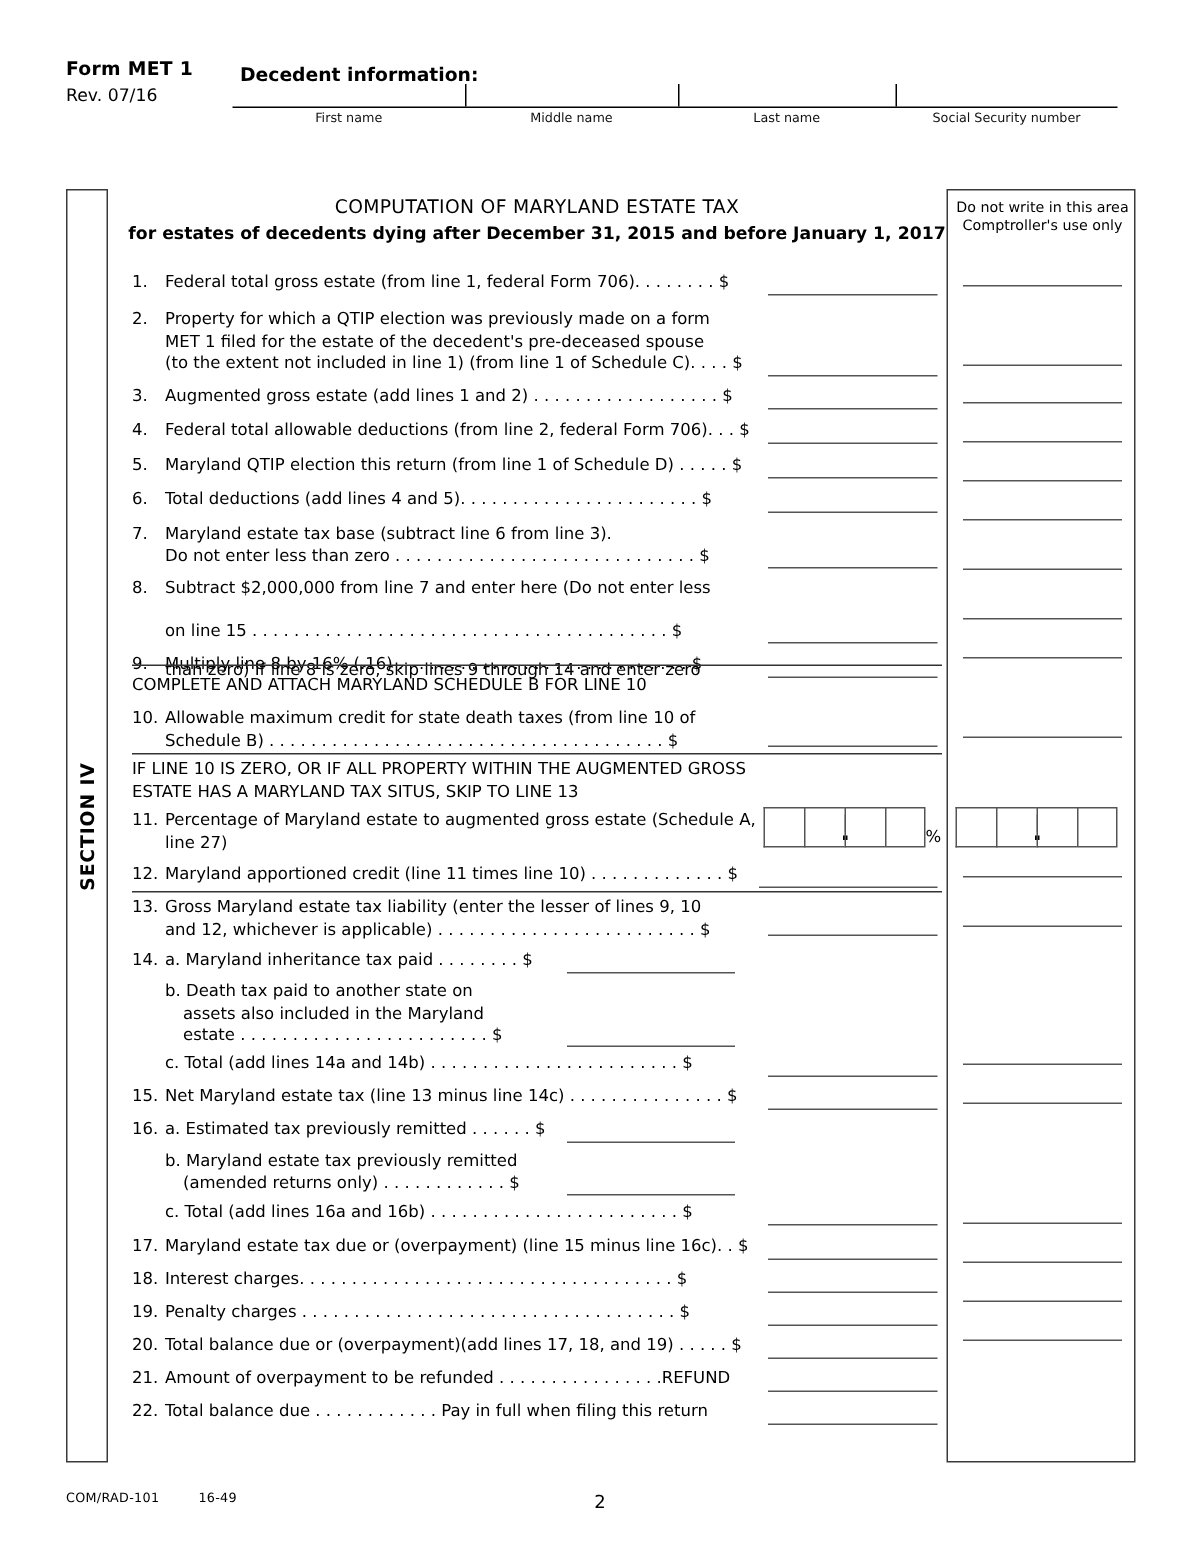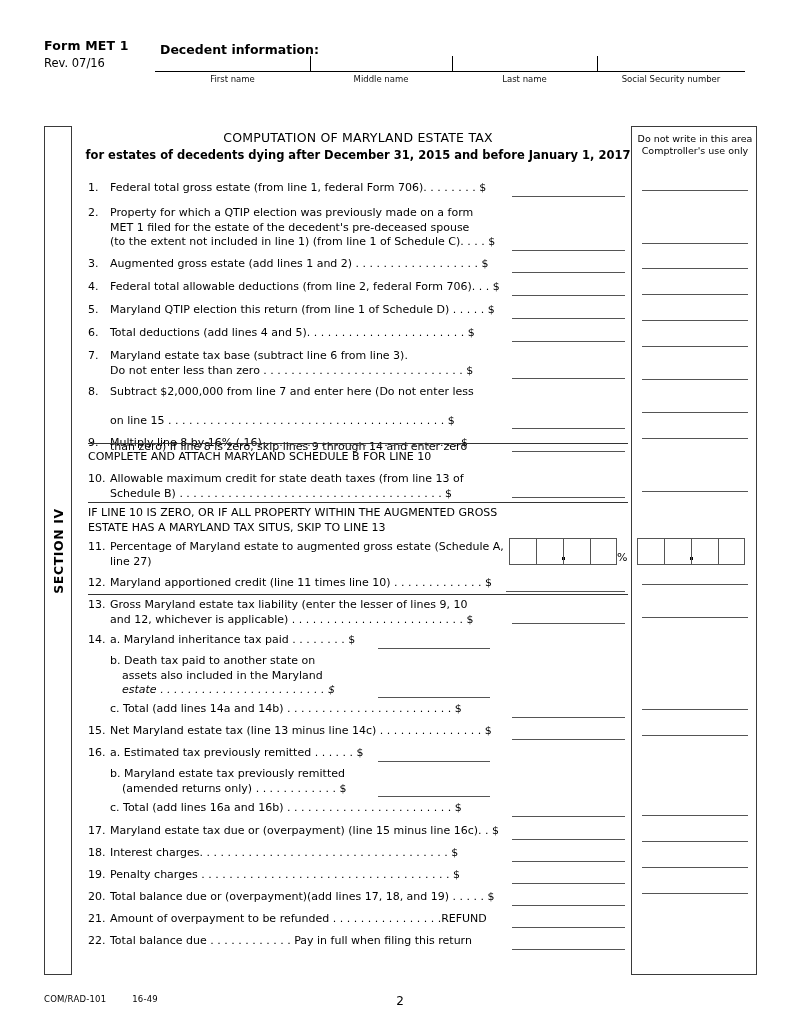--- a/index.html
+++ b/index.html
@@ -239,21 +239,21 @@
   <span class="txt">Multiply line 8 by 16% (.16) . . . . . . . . . . . . . . . . . . . . . . . . . . . . $</span>
 </div>
 <div class="ansline" style="left:512px;top:451px;width:113px;"></div>
 
 <div class="hr" style="top:443px;"></div>
 
 <div class="note" style="left:88px;top:450px;width:540px;">COMPLETE AND ATTACH MARYLAND SCHEDULE B FOR LINE 10</div>
 
 <div class="row" style="left:88px;top:472px;width:540px;">
   <span class="num">10.</span>
-  <span class="txt" style="top:0;">Allowable maximum credit for state death taxes (from line 13 of</span>
+  <span class="txt" style="top:0;">Allowable maximum credit for state death taxes (from line 10 of</span>
   <span class="txt" style="top:14.5px;">Schedule B) . . . . . . . . . . . . . . . . . . . . . . . . . . . . . . . . . . . . . . $</span>
 </div>
 <div class="ansline" style="left:512px;top:497px;width:113px;"></div>
 
 <div class="hr" style="top:502px;"></div>
 
 <div class="note" style="left:88px;top:506px;width:540px;">
   <span>IF LINE 10 IS ZERO, OR IF ALL PROPERTY WITHIN THE AUGMENTED GROSS</span><br>
   <span>ESTATE HAS A MARYLAND TAX SITUS, SKIP TO LINE 13</span>
 </div>
@@ -291,21 +291,21 @@
 
 <div class="row" style="left:88px;top:633px;width:540px;">
   <span class="num">14.</span>
   <span class="txt">a. Maryland inheritance tax paid . . . . . . . . $</span>
 </div>
 <div class="ansline" style="left:378px;top:648px;width:112px;"></div>
 
 <div class="row" style="left:110px;top:654px;width:420px;">
   <span class="sub" style="top:0;">b. Death tax paid to another state on</span>
   <span class="sub" style="top:14.5px;left:12px;">assets also included in the Maryland</span>
-  <span class="sub" style="top:29px;left:12px;font-style:italic;">estate . . . . . . . . . . . . . . . . . . . . . . . . $</span>
+  <span class="sub" style="top:29px;left:12px;">estate . . . . . . . . . . . . . . . . . . . . . . . . $</span>
 </div>
 <div class="ansline" style="left:378px;top:697px;width:112px;"></div>
 
 <div class="row" style="left:110px;top:702px;width:520px;">
   <span class="sub">c. Total (add lines 14a and 14b) . . . . . . . . . . . . . . . . . . . . . . . . $</span>
 </div>
 <div class="ansline" style="left:512px;top:717px;width:113px;"></div>
 
 <div class="row" style="left:88px;top:724px;width:540px;">
   <span class="num">15.</span>

